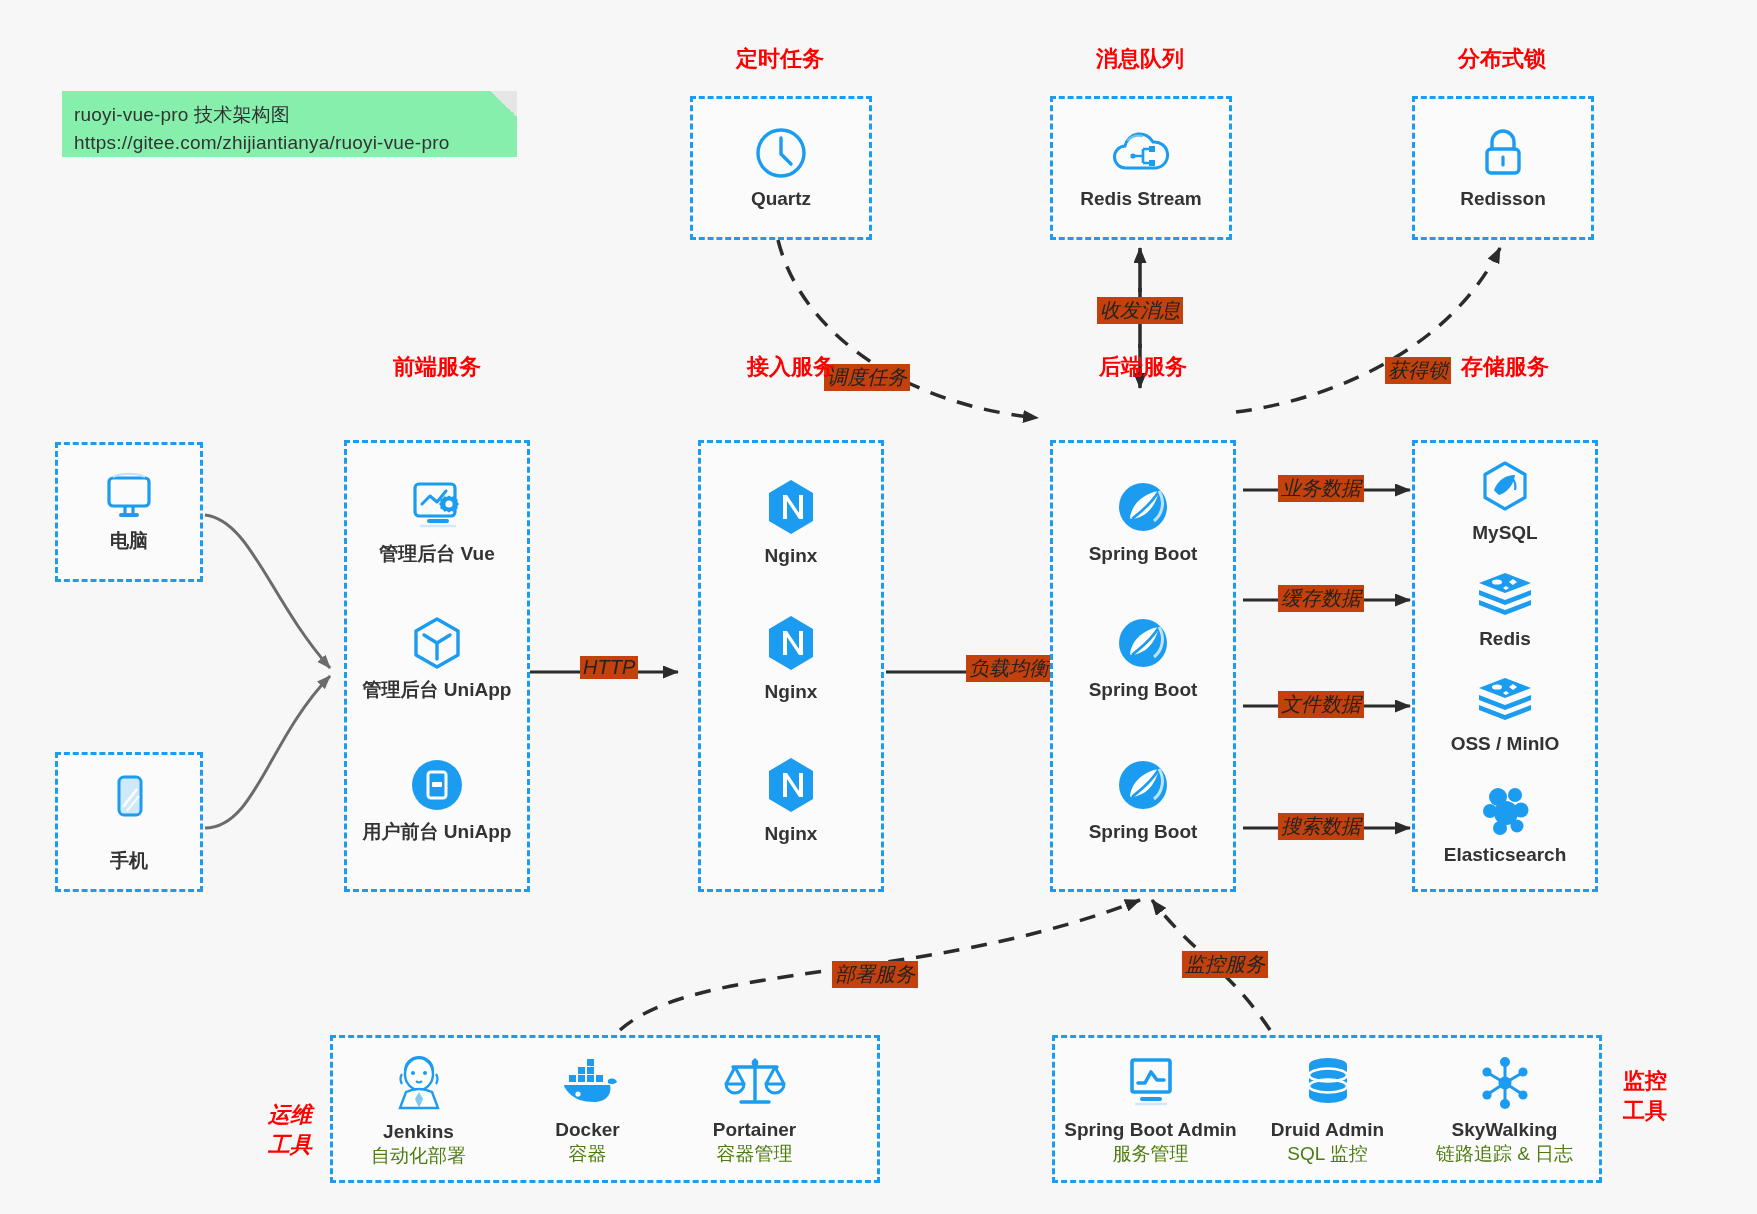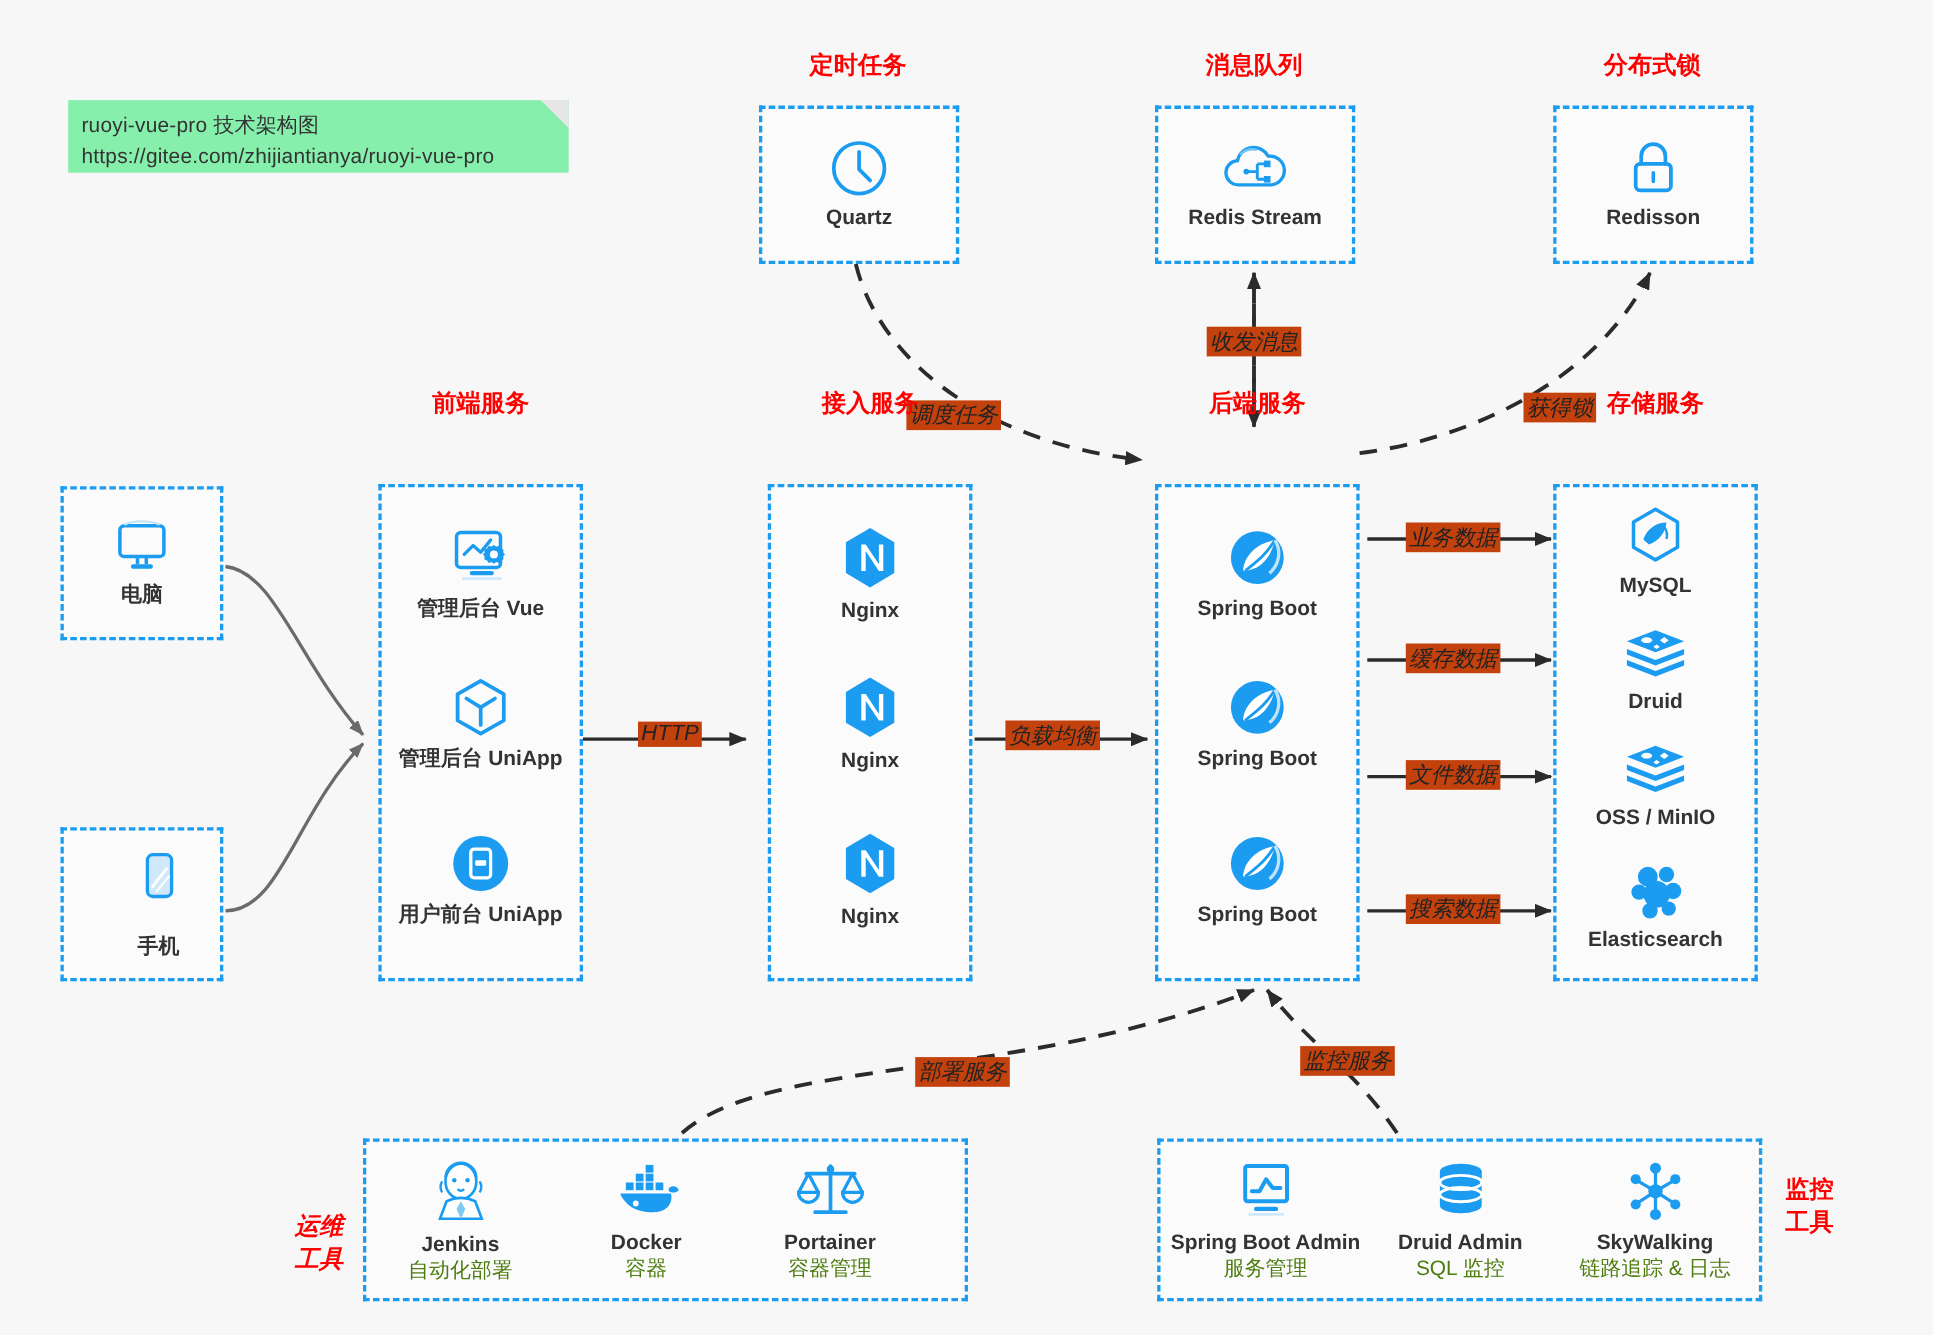--- a/index.html
+++ b/index.html
@@ -100,21 +100,21 @@
     <path d="M1140,248 L1140,388" fill="none" stroke="#2b2b2b" stroke-width="3.5" stroke-dasharray="16 12" marker-end="url(#ahb)"></path>
 
     <path d="M1236,412 C1330,400 1450,350 1500,248" fill="none" stroke="#2b2b2b" stroke-width="3.5" stroke-dasharray="16 12" marker-end="url(#ahb)"></path>
 
     <path d="M620,1030 C700,960 920,985 1140,900" fill="none" stroke="#2b2b2b" stroke-width="3.5" stroke-dasharray="16 12" marker-end="url(#ahb)"></path>
 
     <path d="M1270,1030 C1230,970 1190,950 1152,900" fill="none" stroke="#2b2b2b" stroke-width="3.5" stroke-dasharray="16 12" marker-end="url(#ahb)"></path>
   </svg>
 
   <div class="elabel" style="left:580px;top:656px;">HTTP</div>
-  <div class="elabel" style="left:914px;top:655px;">负载均衡</div>
+  <div class="elabel" style="left:966px;top:655px;">负载均衡</div>
   <div class="elabel" style="left:824px;top:364px;">调度任务</div>
   <div class="elabel" style="left:1097px;top:297px;">收发消息</div>
   <div class="elabel" style="left:1385px;top:357px;">获得锁</div>
   <div class="elabel" style="left:1278px;top:475px;text-align:center;">业务数据</div>
   <div class="elabel" style="left:1278px;top:585px;">缓存数据</div>
   <div class="elabel" style="left:1278px;top:691px;">文件数据</div>
   <div class="elabel" style="left:1278px;top:813px;">搜索数据</div>
   <div class="elabel" style="left:832px;top:961px;">部署服务</div>
   <div class="elabel" style="left:1182px;top:951px;">监控服务</div>
 
@@ -158,21 +158,21 @@
     <svg class="ico" width="58" height="52" viewBox="0 0 58 52">
       <rect x="9" y="7" width="40" height="28" rx="4" fill="none" stroke="#1b9cf0" stroke-width="3.2"></rect>
       <path d="M25 35 L25 42 M33 35 L33 42" stroke="#1b9cf0" stroke-width="3.2"></path>
       <rect x="19" y="42" width="20" height="4" rx="2" fill="#1b9cf0"></rect>
       <path d="M13 6 a22 10 0 0 1 32 0" fill="none" stroke="#bfe3fa" stroke-width="2"></path>
     </svg>
     <div class="lbl">电脑</div>
   </div>
 
   <div class="gbox" style="left:55px;top:752px;width:148px;height:140px;"></div>
-  <div class="node" style="left:70px;top:762px;width:148px;height:120px;gap:16px;">
+  <div class="node" style="left:55px;top:762px;width:148px;height:120px;gap:16px;">
     <svg class="ico" width="46" height="56" viewBox="0 0 46 56">
       <rect x="13" y="6" width="22" height="38" rx="5" fill="#cfe9fb" stroke="#1b9cf0" stroke-width="3"></rect>
       <path d="M17 36 L31 18" stroke="#ffffff" stroke-width="2.6"></path>
       <path d="M21 40 L33 25" stroke="#ffffff" stroke-width="2"></path>
     </svg>
     <div class="lbl">手机</div>
   </div>
 
   <div class="gtitle" style="left:344px;top:352px;width:186px;">前端服务</div>
   <div class="gbox" style="left:344px;top:440px;width:186px;height:452px;"></div>
@@ -278,21 +278,21 @@
 
   <div class="node" style="left:1412px;top:560px;width:186px;height:100px;">
     <svg class="ico" width="60" height="52" viewBox="0 0 60 52">
       <path d="M30 4 L56 14 L30 24 L4 14 Z" fill="#1b9cf0"></path>
       <path d="M4 21 L30 31 L56 21 L56 26 L30 36 L4 26 Z" fill="#1b9cf0"></path>
       <path d="M4 31 L30 41 L56 31 L56 36 L30 46 L4 36 Z" fill="#1b9cf0"></path>
       <ellipse cx="22" cy="13" rx="5" ry="2.6" fill="#ffffff"></ellipse>
       <path d="M38 10 l4 3 l-4 3 l-4 -3 z" fill="#ffffff"></path>
       <path d="M31 17 l3 2 l-3 2 l-3 -2 z" fill="#ffffff"></path>
     </svg>
-    <div class="lbl">Druid</div>
+    <div class="lbl">Redis</div>
   </div>
 
   <div class="node" style="left:1412px;top:665px;width:186px;height:100px;">
     <svg class="ico" width="60" height="52" viewBox="0 0 60 52">
       <path d="M30 4 L56 14 L30 24 L4 14 Z" fill="#1b9cf0"></path>
       <path d="M4 21 L30 31 L56 21 L56 26 L30 36 L4 26 Z" fill="#1b9cf0"></path>
       <path d="M4 31 L30 41 L56 31 L56 36 L30 46 L4 36 Z" fill="#1b9cf0"></path>
       <ellipse cx="22" cy="13" rx="5" ry="2.6" fill="#ffffff"></ellipse>
       <path d="M38 10 l4 3 l-4 3 l-4 -3 z" fill="#ffffff"></path>
       <path d="M31 17 l3 2 l-3 2 l-3 -2 z" fill="#ffffff"></path>

